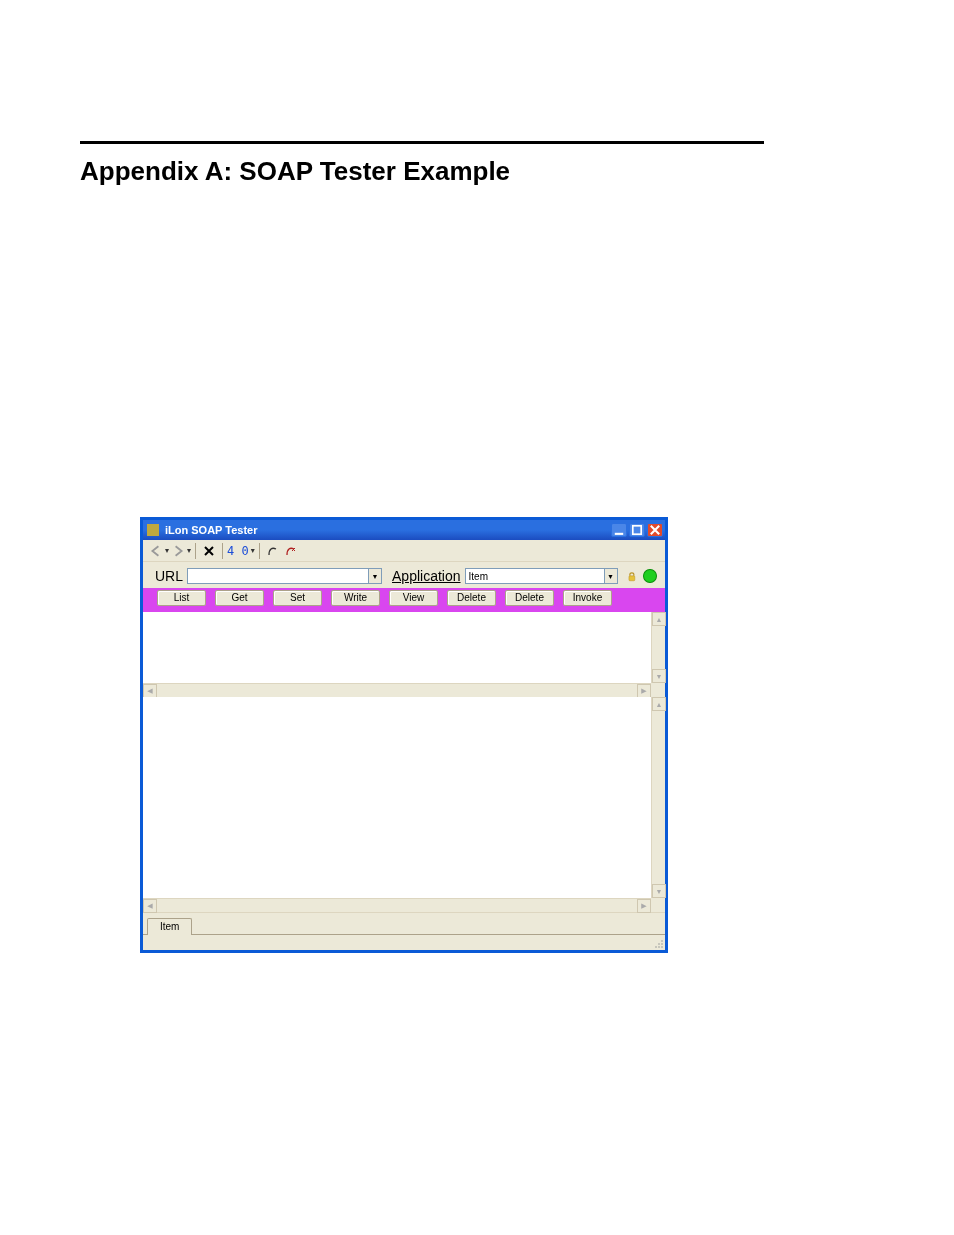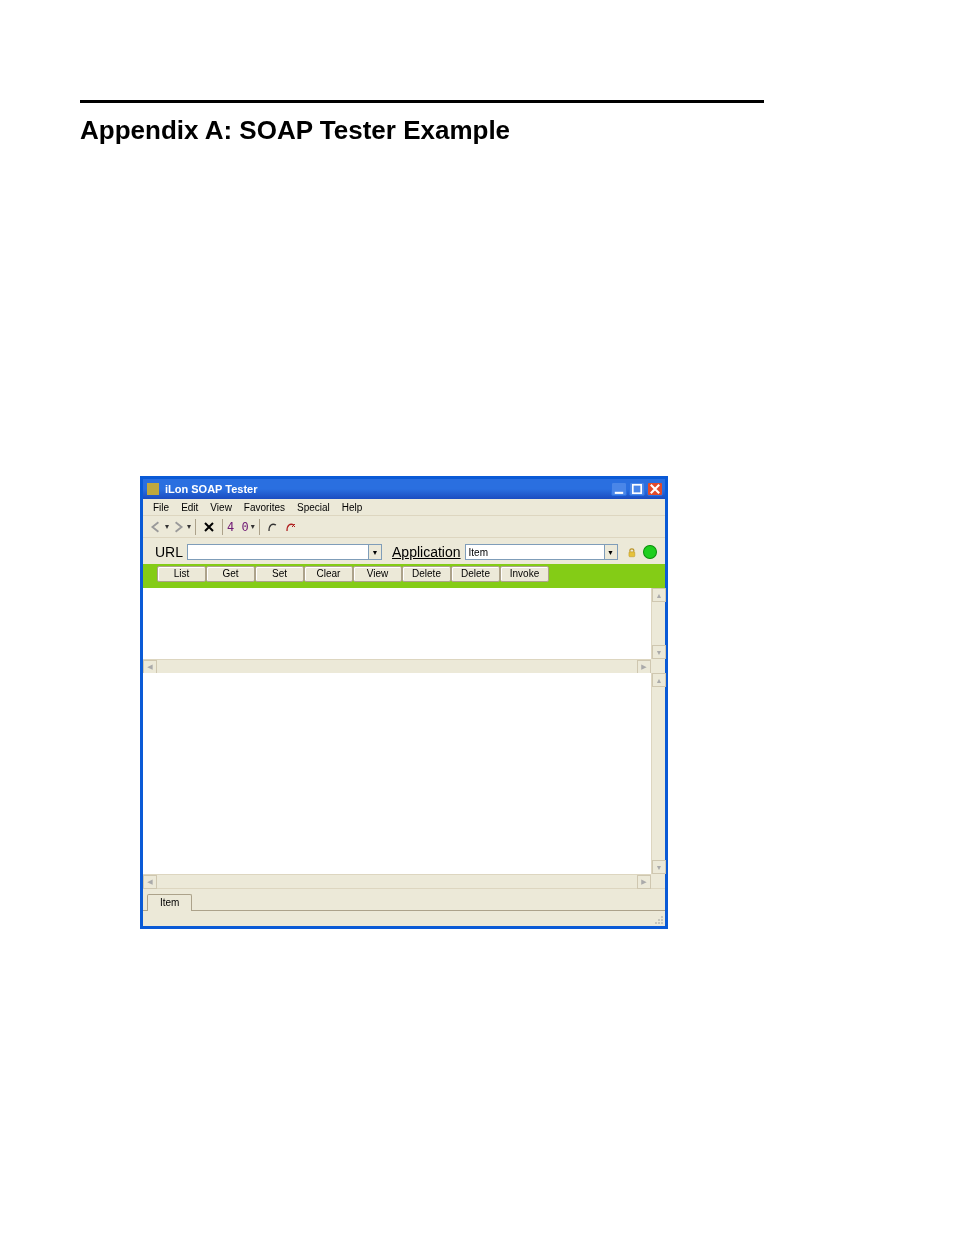--- a/index.html
+++ b/index.html
@@ -6,20 +6,21 @@
   body {
     width: 954px;
     height: 1235px;
     background: #ffffff;
     font-family: Tahoma, Arial, sans-serif;
     position: relative;
   }
   .page {
     width: 844px;
     padding: 100px 80px 4px 80px;
+    margin-top: 41px;
   }
   .rule {
     border-top: 3px solid #000;
     margin-bottom: 12px;
   }
   .heading {
     font-family: "Century Gothic", "Trebuchet MS", Arial, sans-serif;
     font-size: 26px;
     font-weight: bold;
     letter-spacing: 0px;
@@ -75,21 +76,21 @@
     background: #ece9d8;
     display: flex;
     align-items: center;
     padding: 0 4px;
     gap: 0;
     border-bottom: 1px solid #ddd6c0;
   }
   .tb-sep { width: 1px; height: 16px; background: #aca28a; margin: 0 4px; }
   .tb-item { padding: 0 3px; display: flex; align-items: center; gap: 2px; font-size: 11px; color: #888; cursor: pointer; }
   .tb-item svg { width: 12px; height: 12px; }
-  .tb-text { font-family: monospace; font-size: 12px; color: #701a75; }
+  .tb-text { font-family: monospace; font-size: 12px; color: #1d4ed8; }
   .tb-dd { font-size: 8px; color: #333; }
   .urlrow {
     display: flex;
     align-items: center;
     padding: 6px 8px 4px 12px;
     gap: 4px;
     font-size: 10px;
     background: #ece9d8;
   }
   .label { font-size: 14px; }
@@ -124,22 +125,23 @@
     margin-right: 2px;
   }
   .status-dot {
     width: 14px; height: 14px;
     background: #1fcf1f;
     border-radius: 50%;
     border: 1px solid #0a8f0a;
   }
   .btnrow {
     display: flex;
+    gap: 9px;
     padding: 2px 10px 6px 14px;
-    background: #84cc16;
+    background: #d946ef;
   }
   .action-btn {
     height: 16px;
     width: 49px;
     background: #ece9d8;
     border: 1px solid #aca28a;
     border-radius: 2px;
     font-size: 10px;
     text-align: center;
     line-height: 14px;
@@ -249,28 +251,20 @@
             </svg>
         </div>
         <div class="win-btn close">
           <svg viewBox="0 0 10 10">
               <path d="M2 2 L8 8 M8 2 L2 8" stroke="#fff" stroke-width="1.5"></path>
             </svg>
         </div>
       </div>
     </div>
 
-    <div class="menubar">
-      <span class="menu-item">File</span>
-      <span class="menu-item">Edit</span>
-      <span class="menu-item">View</span>
-      <span class="menu-item">Favorites</span>
-      <span class="menu-item">Special</span>
-      <span class="menu-item">Help</span>
-    </div>
 
     <div class="toolbar">
       <span class="tb-item">
         <svg viewBox="0 0 10 10">
             <path d="M7 1 L2 5 L7 9" fill="none" stroke="#999" stroke-width="1.5"></path>
           </svg>
       </span>
       <span class="tb-dd">▾</span>
       <span class="tb-item">
         <svg viewBox="0 0 10 10">
@@ -319,21 +313,21 @@
             <path d="M4 6 V4 C4 2.5 8 2.5 8 4 V6" fill="none" stroke="#b89020" stroke-width="1.2"></path>
           </svg>
       </div>
       <div class="status-dot"></div>
     </div>
 
     <div class="btnrow">
       <div class="action-btn">List</div>
       <div class="action-btn">Get</div>
       <div class="action-btn">Set</div>
-      <div class="action-btn">Clear</div>
+      <div class="action-btn">Write</div>
       <div class="action-btn">View</div>
       <div class="action-btn">Delete</div>
       <div class="action-btn">Delete</div>
       <div class="action-btn">Invoke</div>
     </div>
 
     <div class="panes">
       <div class="pane pane-top">
         <div class="vscroll">
           <div class="vscroll-thumb-top">▲</div>

